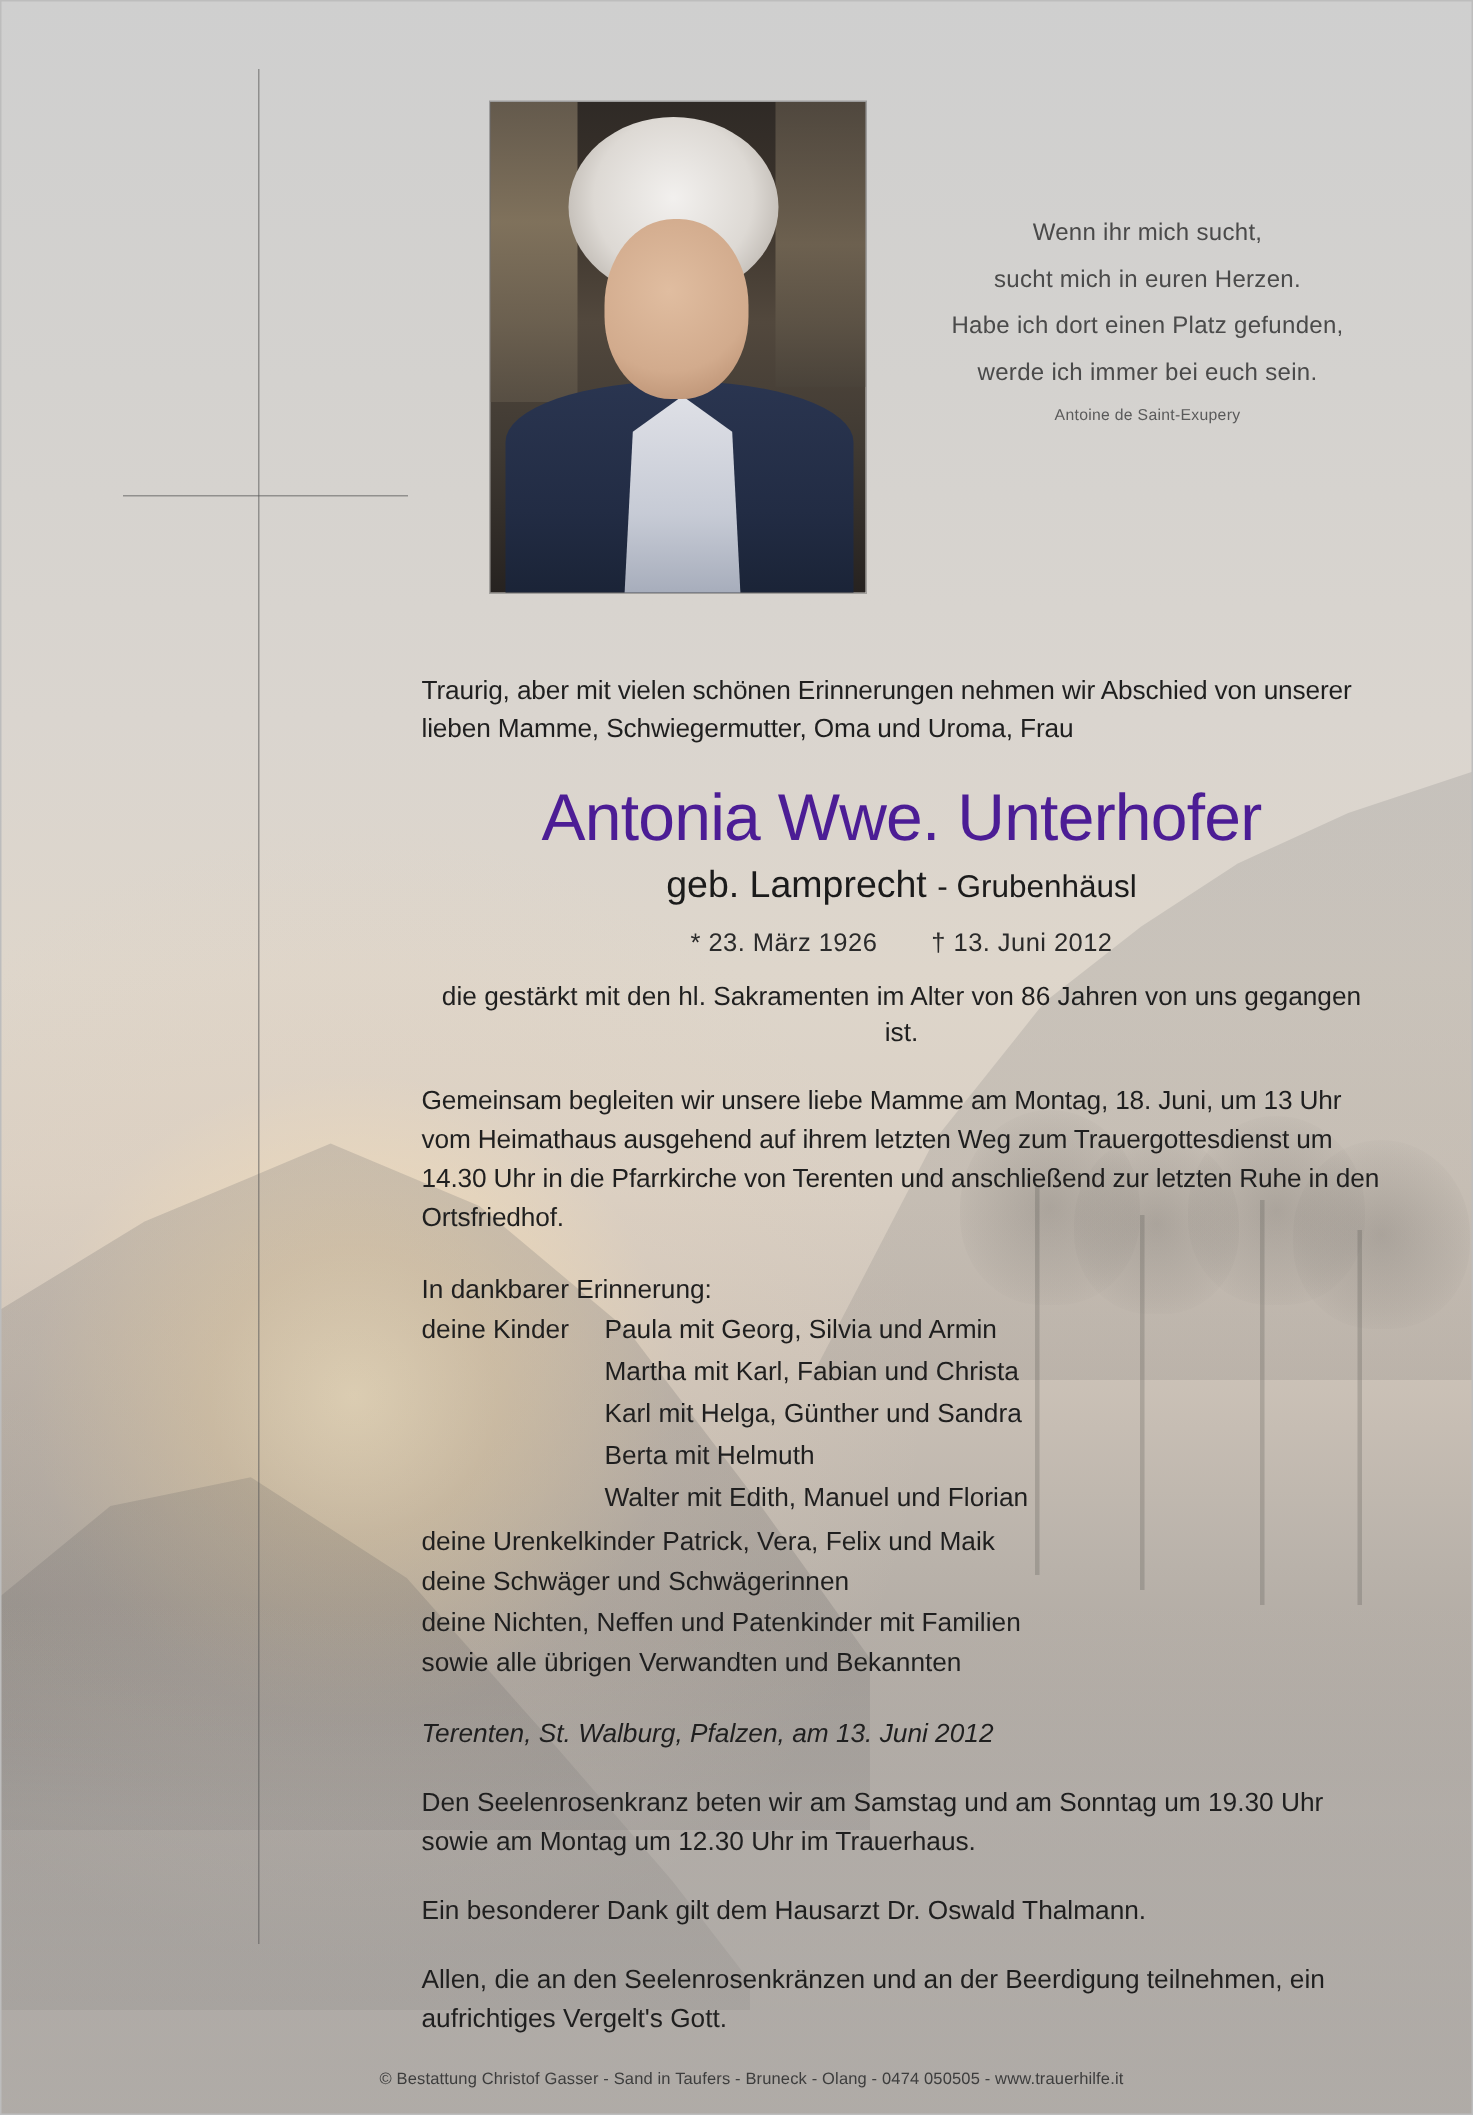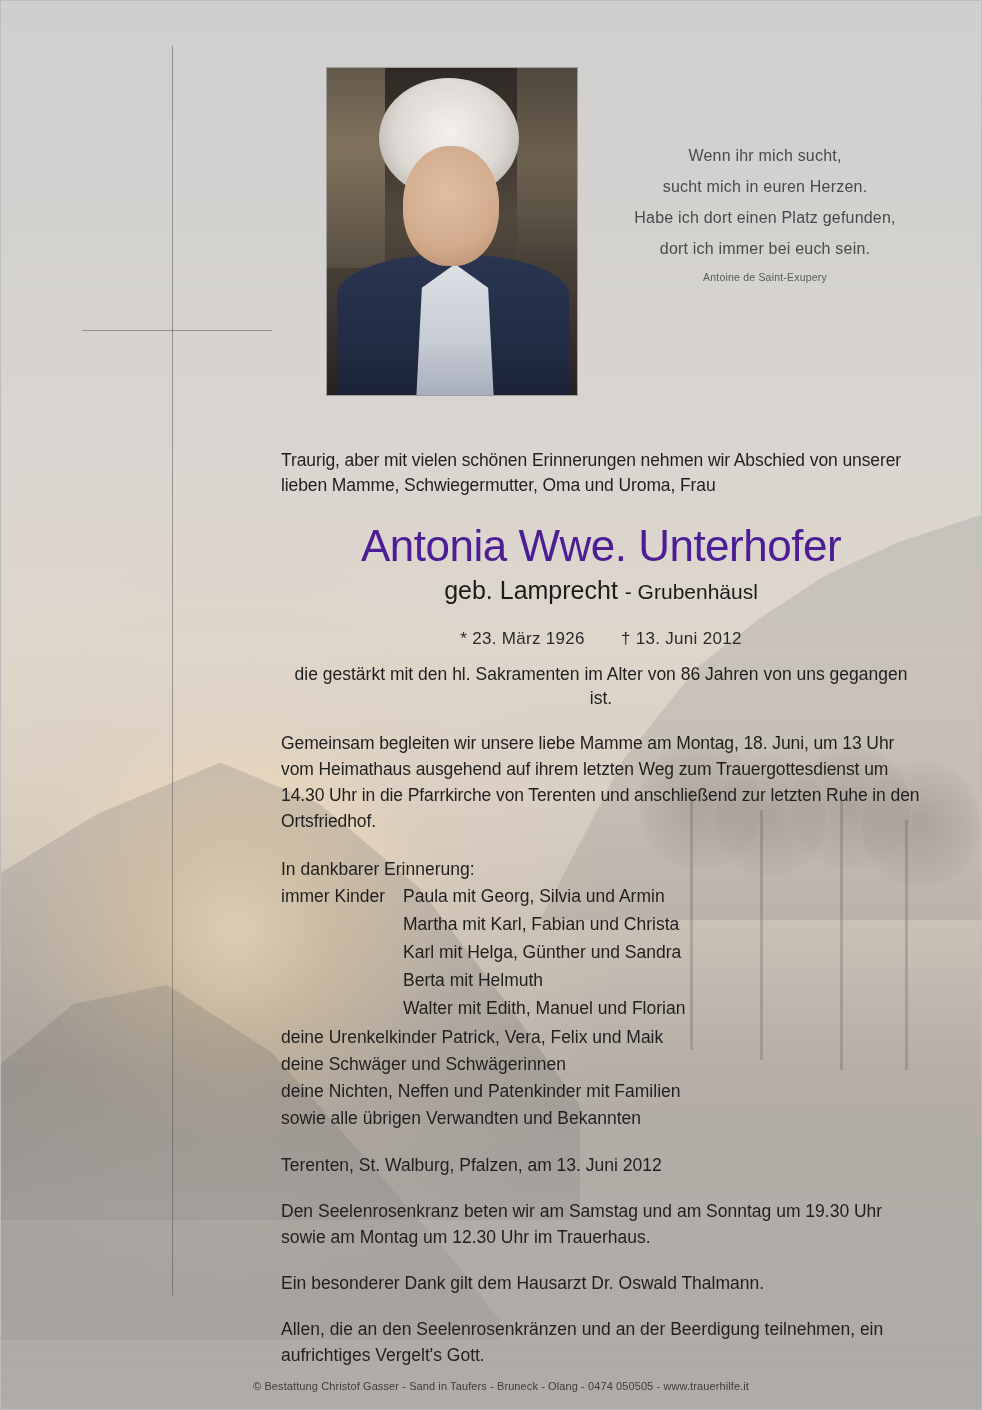--- a/index.html
+++ b/index.html
@@ -213,21 +213,21 @@
     margin-top: 2px;
     font-size: 25px;
     line-height: 32px;
     color: #1b1b1b;
   }
   .maiden .small {
     font-size: 21px;
   }
   .dates {
     text-align: center;
-    margin-top: 20px;
+    margin-top: 10px;
     font-size: 17px;
     line-height: 22px;
     letter-spacing: .3px;
     color: #2a2a2a;
   }
   .dates .sep { display: inline-block; width: 26px; }
   .sacrament {
     margin-top: 12px;
     text-align: center;
     font-size: 17.5px;
@@ -259,20 +259,21 @@
   }
   .rel-list {
     margin-top: 2px;
     font-size: 17.5px;
     line-height: 27px;
   }
   .place-date {
     margin-top: 20px;
     font-size: 17.5px;
     line-height: 26px;
+    font-style: italic;
   }
   .footer-note {
     margin-top: 20px;
     font-size: 17.5px;
     line-height: 26px;
   }
   .credit {
     position: absolute;
     left: 0; right: 0;
     bottom: 18px;
@@ -311,21 +312,21 @@
     <div class="body"></div>
     <div class="blouse"></div>
     <div class="hair"></div>
     <div class="face"></div>
   </div>
 
   <div class="quote">
     <div>Wenn ihr mich sucht,</div>
     <div>sucht mich in euren Herzen.</div>
     <div>Habe ich dort einen Platz gefunden,</div>
-    <div>dort ich immer bei euch sein.</div>
+    <div>werde ich immer bei euch sein.</div>
     <span class="src">Antoine de Saint-Exupery</span>
   </div>
 
   <div class="content">
     <div class="intro">Traurig, aber mit vielen schönen Erinnerungen nehmen wir Abschied von unserer lieben Mamme, Schwiegermutter, Oma und Uroma, Frau</div>
 
     <div class="name">Antonia Wwe. Unterhofer</div>
 
     <div class="maiden">
       <span>geb. Lamprecht</span>
@@ -338,21 +339,21 @@
       <span>†  13. Juni 2012</span>
     </div>
 
     <div class="sacrament">die gestärkt mit den hl. Sakramenten im Alter von 86 Jahren von uns gegangen ist.</div>
 
     <div class="para">Gemeinsam begleiten wir unsere liebe Mamme am Montag, 18. Juni, um 13 Uhr vom Heimathaus ausgehend auf ihrem letzten Weg zum Trauergottesdienst um 14.30 Uhr in die Pfarrkirche von Terenten und anschließend zur letzten Ruhe in den Ortsfriedhof.</div>
 
     <div class="memory-head">In dankbarer Erinnerung:</div>
 
     <div class="children-grid">
-      <div class="label">immer Kinder</div>
+      <div class="label">deine Kinder</div>
       <ul>
         <li>Paula mit Georg, Silvia und Armin</li>
         <li>Martha mit Karl, Fabian und Christa</li>
         <li>Karl mit Helga, Günther und Sandra</li>
         <li>Berta mit Helmuth</li>
         <li>Walter mit Edith, Manuel und Florian</li>
       </ul>
     </div>
 
     <div class="rel-list">

